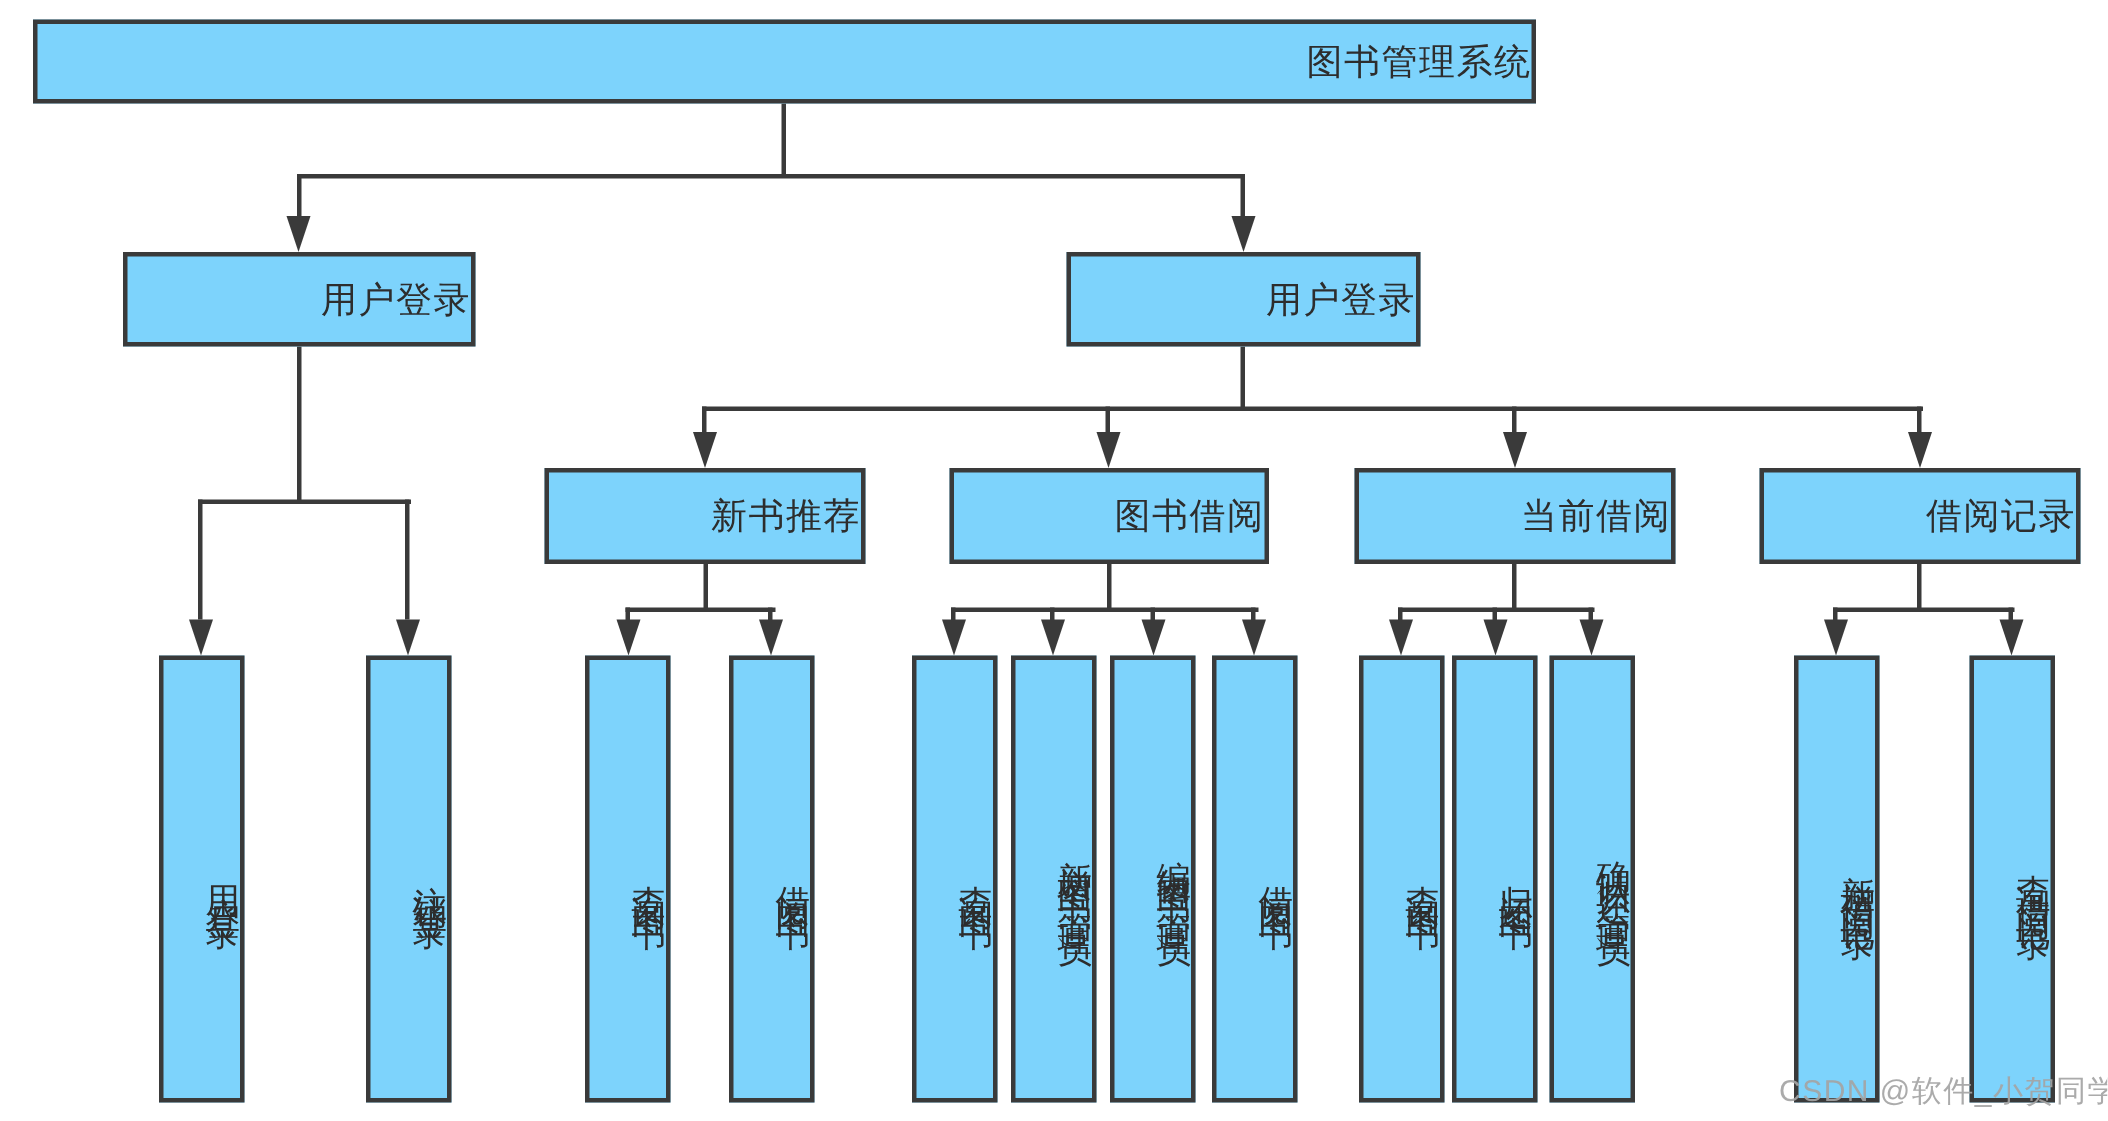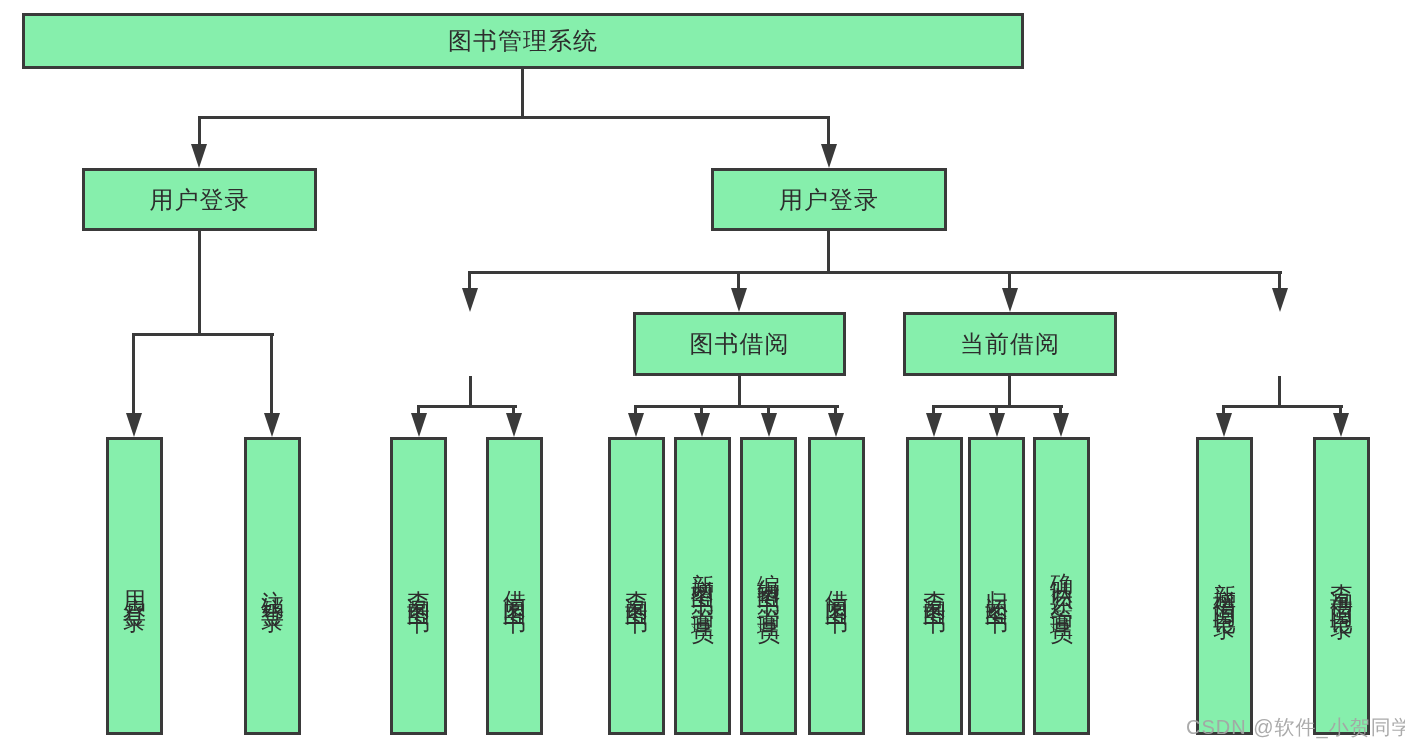--- a/index.html
+++ b/index.html
@@ -6,26 +6,26 @@
   .stage{
     position:relative;
     width:1405px;height:747px;
     background:#ffffff;
     overflow:hidden;
     font-family:"Liberation Sans","DejaVu Sans",sans-serif;
     color:#2d2d2d;
   }
   .node{
     position:absolute;
-    background:#86efac;
+    background:#7dd3fc;
     border:3px solid #3a3a3a;
     box-sizing:border-box;
     display:flex;
     align-items:center;
-    justify-content:center;
+    justify-content:flex-end;
     font-size:24px;
     letter-spacing:1px;
     color:#2d2d2d;
     z-index:2;
   }
   .leaf{width:57px;top:437px;height:298px;}
   .leaf .vtxt{
     writing-mode:vertical-rl;
     text-orientation:mixed;
     font-size:23px;
@@ -62,25 +62,31 @@
     <span>图书管理系统</span>
   </div>
 
   <div class="node" style="left:82px;top:168px;width:235px;height:63px;">
     <span>用户登录</span>
   </div>
   <div class="node" style="left:711px;top:168px;width:236px;height:63px;">
     <span>用户登录</span>
   </div>
 
+  <div class="node" style="left:363px;top:312px;width:214px;height:64px;">
+    <span>新书推荐</span>
+  </div>
   <div class="node" style="left:633px;top:312px;width:213px;height:64px;">
     <span>图书借阅</span>
   </div>
   <div class="node" style="left:903px;top:312px;width:214px;height:64px;">
     <span>当前借阅</span>
+  </div>
+  <div class="node" style="left:1173px;top:312px;width:214px;height:64px;">
+    <span>借阅记录</span>
   </div>
 
   <div class="node leaf" style="left:106px;">
     <span class="vtxt">用户登录</span>
   </div>
   <div class="node leaf" style="left:244px;">
     <span class="vtxt">注销登录</span>
   </div>
   <div class="node leaf" style="left:390px;">
     <span class="vtxt">查询图书</span>

